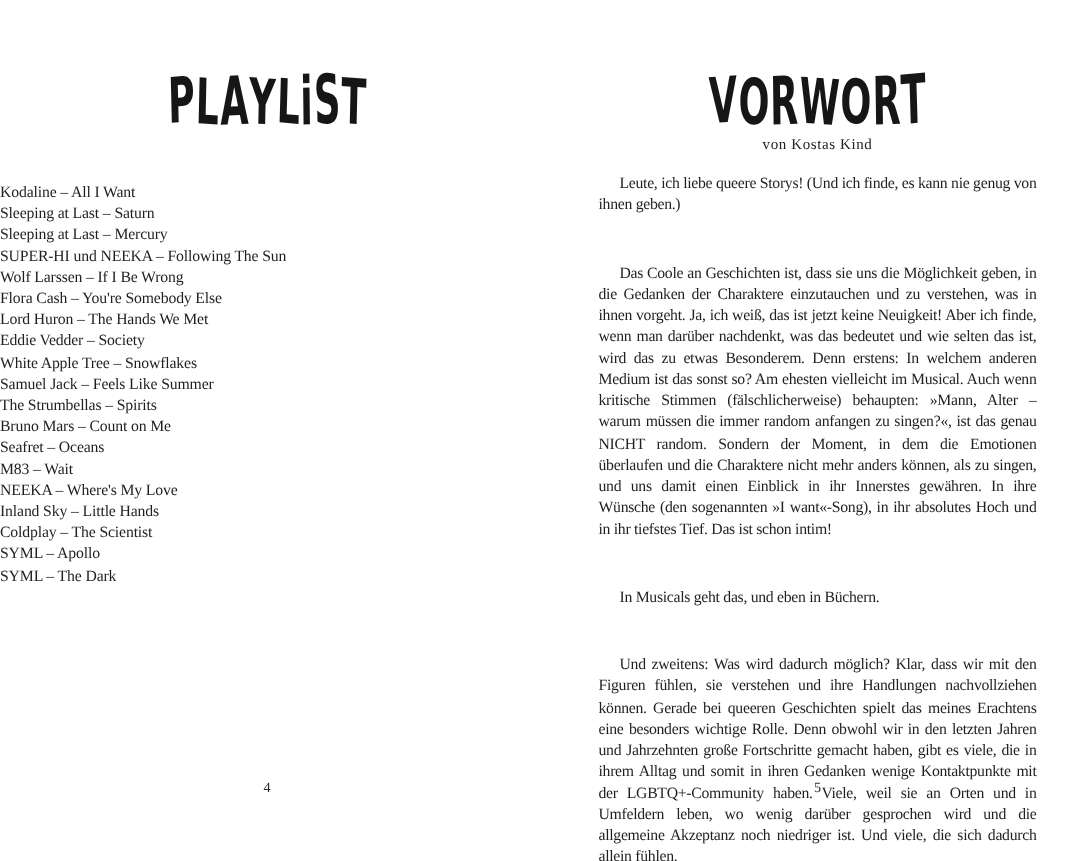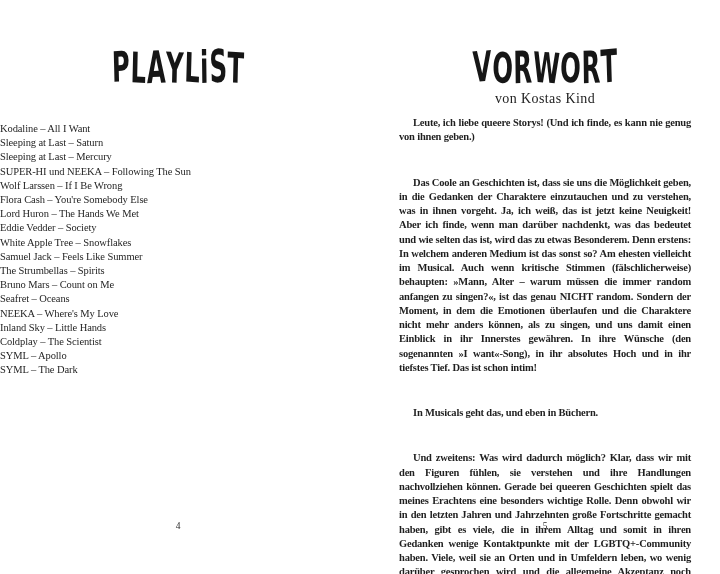--- a/index.html
+++ b/index.html
@@ -34,41 +34,41 @@
   .hand-title span{display:inline-block;}
   .hand-title span:nth-child(2n){transform:rotate(2.2deg) translateY(0.6px);}
   .hand-title span:nth-child(2n+1){transform:rotate(-2.4deg) translateY(-0.6px);}
   .hand-title span:nth-child(3n){transform:rotate(-1.3deg) scaleY(1.06);}
   .hand-title span:nth-child(5n){transform:rotate(2.8deg) scaleY(0.97) translateY(0.5px);}
   .hand-title span:nth-child(7n){transform:rotate(-3deg) scaleY(1.08) translateY(-1px);}
 
   .byline{
     position:absolute;top:91px;left:0;width:100%;
     text-align:center;margin:0;
-    font-size:14px;letter-spacing:0.4px;color:#222;
+    font-size:10px;letter-spacing:0.4px;color:#222;
   }
 
   .songs{
     position:absolute;top:122px;left:0;width:100%;
     font-size:10.5px;
     line-height:14.2px;
     letter-spacing:-0.1px;
     color:#1f1f1f;
   }
 
   .foreword{
     position:absolute;top:116px;left:0;width:292px;
     font-size:10.5px;
     line-height:14.25px;
     letter-spacing:-0.2px;
     text-align:justify;
     hyphens:auto;
     color:#1f1f1f;
   }
-  .foreword p{margin:0;text-indent:14px;font-weight:bold;}
+  .foreword p{margin:0;text-indent:14px;}
   .foreword p + p{margin-top:31px;}
 
   .page-number{
     position:absolute;top:521px;left:0;width:100%;
     text-align:center;margin:0;
     font-size:9.5px;color:#2a2a2a;
   }
 </style>
 </head>
 <body>
@@ -85,20 +85,21 @@
         <div>SUPER-HI und NEEKA – Following The Sun</div>
         <div>Wolf Larssen – If I Be Wrong</div>
         <div>Flora Cash – You're Somebody Else</div>
         <div>Lord Huron – The Hands We Met</div>
         <div>Eddie Vedder – Society</div>
         <div>White Apple Tree – Snowflakes</div>
         <div>Samuel Jack – Feels Like Summer</div>
         <div>The Strumbellas – Spirits</div>
         <div>Bruno Mars – Count on Me</div>
         <div>Seafret – Oceans</div>
+        <div>M83 – Wait</div>
         <div>NEEKA – Where's My Love</div>
         <div>Inland Sky – Little Hands</div>
         <div>Coldplay – The Scientist</div>
         <div>SYML – Apollo</div>
         <div>SYML – The Dark</div>
       </div>
 
     <p class="page-number">4</p>
   </section>
 

